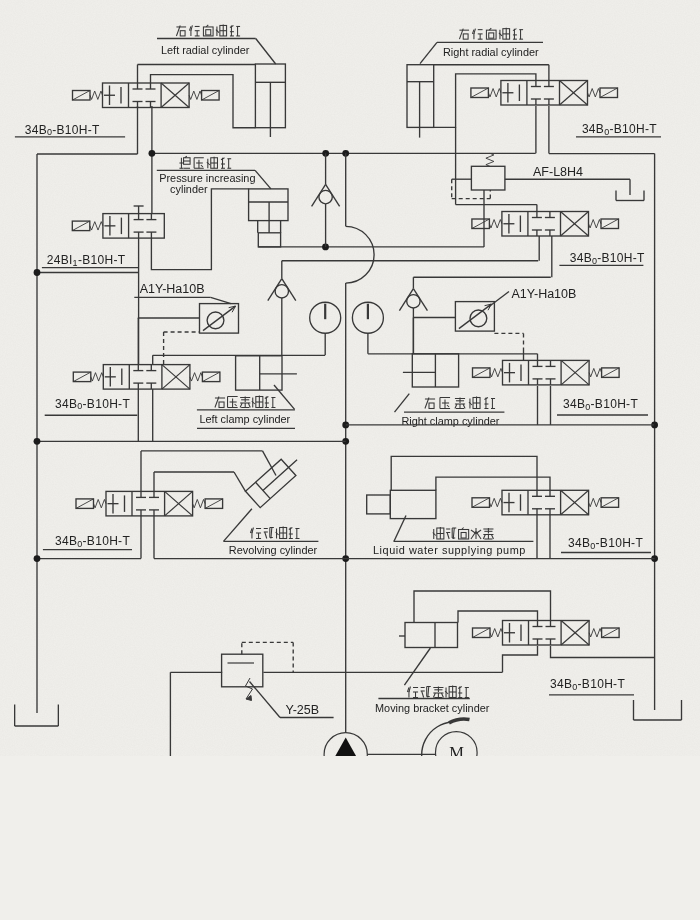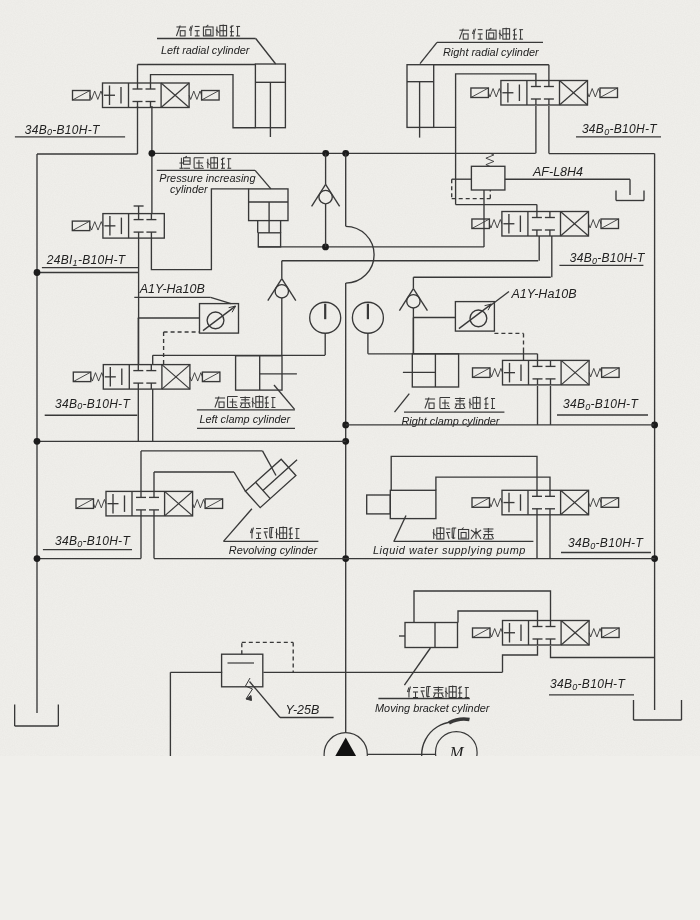--- a/index.html
+++ b/index.html
@@ -1,14 +1,14 @@
 <!DOCTYPE html>
 <html><head><meta charset="utf-8"><style>
 html,body{margin:0;padding:0;background:#f0efeb;}
-#page{width:700px;height:756px;background:#f1f0ec;position:relative;overflow:hidden;font-style:italic;}
+#page{width:700px;height:756px;background:#f1f0ec;position:relative;overflow:hidden;}
 </style></head><body>
 <div id="page">
 <svg width="700" height="920" viewBox="0 0 700 920">
 <rect x="0" y="0" width="700" height="920" fill="#f1f0ec"></rect>
 <filter id="paper">
         <feTurbulence type="fractalNoise" baseFrequency="0.9" numOctaves="2" seed="7" stitchTiles="stitch"></feTurbulence>
         <feColorMatrix type="matrix" values="0 0 0 0 0.25  0 0 0 0 0.24  0 0 0 0 0.22  0 0 0 0.5 0"></feColorMatrix>
       </filter>
 <rect x="0" y="0" width="700" height="920" filter="url(#paper)" opacity="0.13"></rect>
 <rect x="102.5" y="83" width="86.6" height="24.5" fill="none" stroke="#383838" stroke-width="1.35"></rect>

